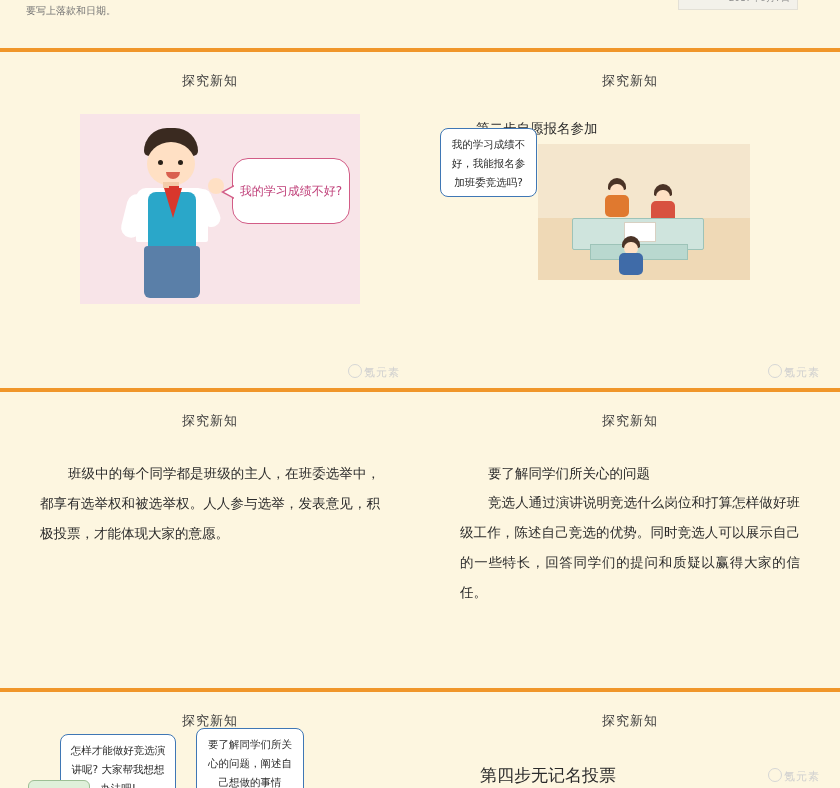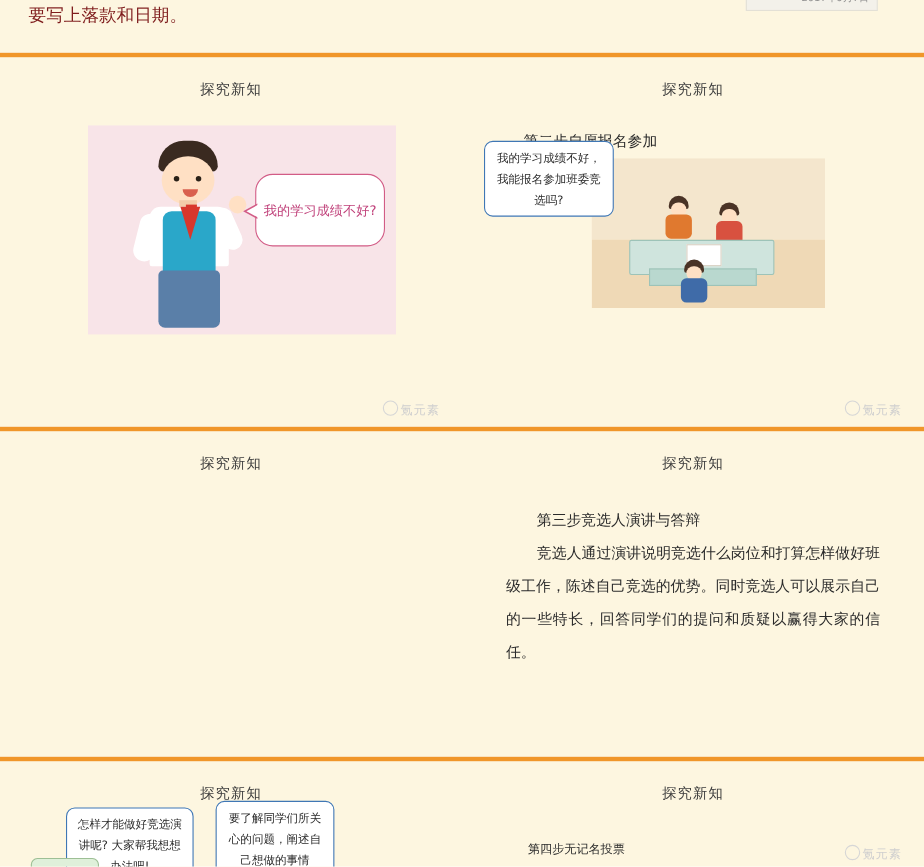--- a/index.html
+++ b/index.html
@@ -70,22 +70,22 @@
     margin-right:2px;
     position:relative;top:2px;
   }
 
   
   .top-left{ background:#fdf6e0; }
   .top-right{ background:#fdf6e0; }
   .top-text{
     margin:4px 0 0 16px;
     font-family:Liberation Mono, monospace;
-    font-size:16px;
-    color:#7f1d1d;
+    font-size:10px;
+    color:#737373;
   }
   .date-box{
     position:absolute;
     right:32px;top:-26px;
     width:118px;height:34px;
     background:#f3f1ea;
     border:1px solid #e3e0d6;
   }
   .date-text{
     position:absolute;
@@ -210,21 +210,21 @@
   .kid .f{position:absolute;top:6px;left:2px;width:14px;height:13px;background:#ffe0c4;border-radius:7px;}
   .kid .b{position:absolute;top:17px;left:-3px;width:24px;height:22px;border-radius:5px;}
   .kid1{left:70px;top:34px;}
   .kid1 .b{background:#e0792f;}
   .kid2{left:116px;top:40px;}
   .kid2 .b{background:#d8513f;}
   .kid3{left:84px;top:92px;}
   .kid3 .b{background:#3f6ba8;}
   .bubble2{
     position:absolute;
-    width:118px;
+    width:97px;
     background:#ffffff;
     border:1.5px solid #3f77b5;
     border-radius:8px;
     padding:5px 6px;
     box-sizing:border-box;
     text-align:center;
   }
   .bubble2 span{
     font-family:"DejaVu Sans", sans-serif;
     font-size:10.5px;line-height:17px;color:#2b2b2b;
@@ -248,21 +248,21 @@
   }
   .bb1{left:50px;top:42px;width:116px;}
   .bb2{left:186px;top:36px;width:108px;}
   .bb-green{
     position:absolute;left:18px;top:88px;width:60px;height:26px;
     background:#dff0da;border:1px solid #9dbf95;border-radius:6px;
   }
   .bot-heading{
     margin:34px 0 0 50px;
     font-family:"DejaVu Sans", sans-serif;
-    font-size:11px;color:#2b2b2b;
+    font-size:17px;color:#2b2b2b;
   }
 </style>
 </head>
 <body>
 
 <div class="grid">
 
   <div class="slide row0 top-left">
     <div class="slide-inner">
       <div class="top-text">要写上落款和日期。</div>
@@ -342,27 +342,28 @@
 
       <div class="watermark">
         <span class="wm-dot"></span><span>氪元素</span>
       </div>
     </div>
   </div>
 
   <div class="slide">
     <div class="slide-inner">
       <div class="title">探究新知</div>
-    </div>
-  </div>
-
-  <div class="slide">
-    <div class="slide-inner">
-      <div class="title">探究新知</div>
-      <div class="body-text indent">第三步竞选人演讲与答辩</div>
+      <div class="body-text indent">班级中的每个同学都是班级的主人，在班委选举中，都享有选举权和被选举权。人人参与选举，发表意见，积极投票，才能体现大家的意愿。</div>
+    </div>
+  </div>
+
+  <div class="slide">
+    <div class="slide-inner">
+      <div class="title">探究新知</div>
+      <div class="body-text indent">要了解同学们所关心的问题</div>
       <div class="body-text indent" style="margin-top:0;font-family:Liberation Serif, serif;">竞选人通过演讲说明竞选什么岗位和打算怎样做好班级工作，陈述自己竞选的优势。同时竞选人可以展示自己的一些特长，回答同学们的提问和质疑以赢得大家的信任。</div>
     </div>
   </div>
 
   <div class="slide">
     <div class="slide-inner">
       <div class="title">探究新知</div>
       <div class="bot-bubble bb1">
         <span>怎样才能做好竞选演讲呢? 大家帮我想想办法吧!</span>
       </div>

